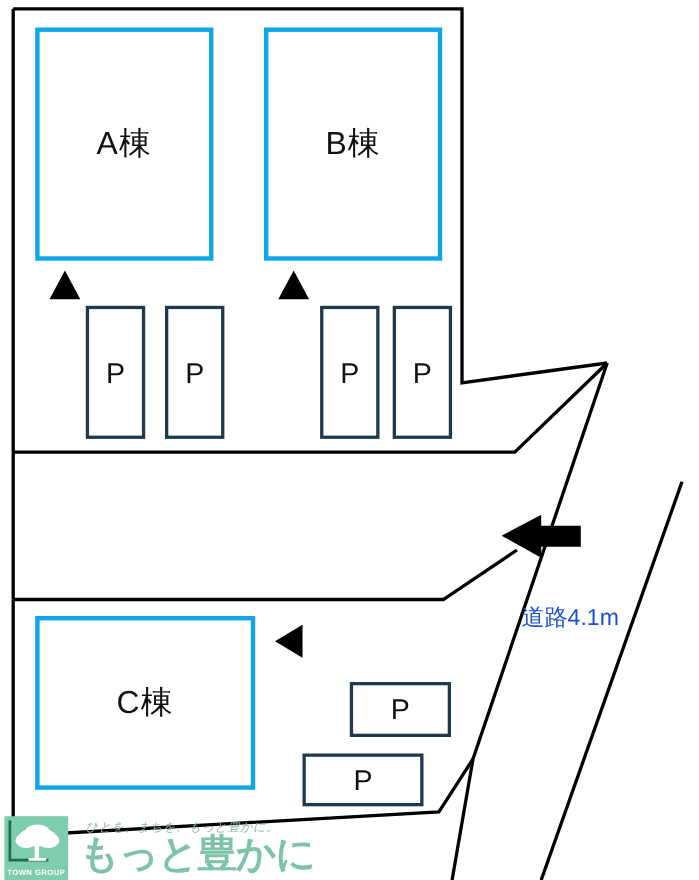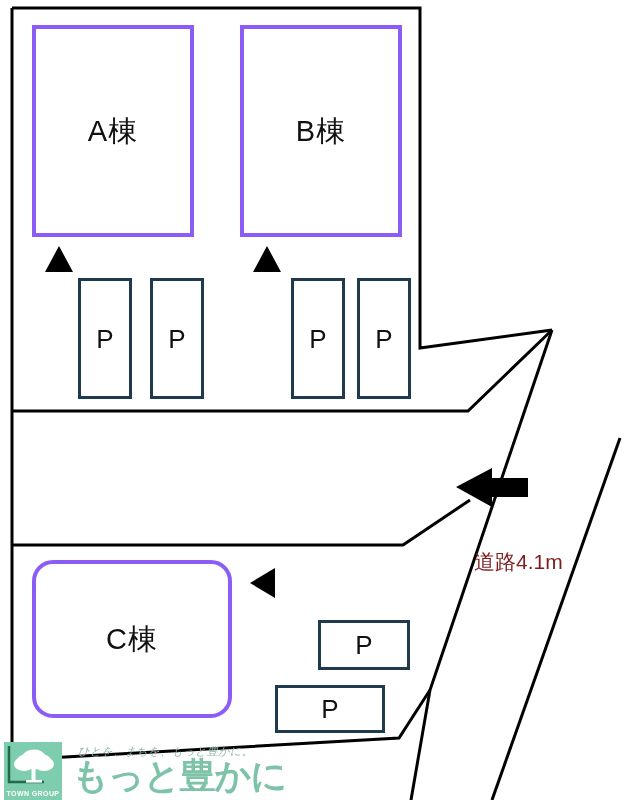--- a/index.html
+++ b/index.html
@@ -22,37 +22,37 @@
     left: 0;
     top: 0;
     width: 635px;
     height: 800px;
   }
 
   
   .unit {
     position: absolute;
     box-sizing: border-box;
-    border: 4px solid #8b5cf6;
+    border: 4px solid #0ea5e9;
     background: #ffffff;
     display: flex;
     align-items: center;
     justify-content: center;
     color: #111111;
   }
   .unit-label {
     font-size: 29px;
     letter-spacing: 1px;
     line-height: 1;
     color: #111;
     white-space: nowrap;
   }
   #unit-a { left: 32px;  top: 25px;  width: 162px; height: 212px; }
   #unit-b { left: 240px; top: 25px;  width: 162px; height: 212px; }
-  #unit-c { left: 32px;  top: 560px; width: 200px; height: 158px; border-radius: 21px; }
+  #unit-c { left: 32px;  top: 560px; width: 200px; height: 158px; }
 
   
   .stall {
     position: absolute;
     box-sizing: border-box;
     border: 3px solid #1f3a4d;
     background: #ffffff;
     display: flex;
     align-items: center;
     justify-content: center;
@@ -91,21 +91,21 @@
   #arrow-a { left: 45px;  top: 246px; }
   #arrow-b { left: 253px; top: 246px; }
   #arrow-c { left: 250px; top: 568px; }
 
   
   #road-label {
     position: absolute;
     left: 474px;
     top: 551px;
     font-size: 21px;
-    color: #7f1d1d;
+    color: #1d4ed8;
     white-space: nowrap;
     line-height: 1;
   }
 
   
   #brand {
     position: absolute;
     left: 0;
     top: 742px;
     width: 260px;

